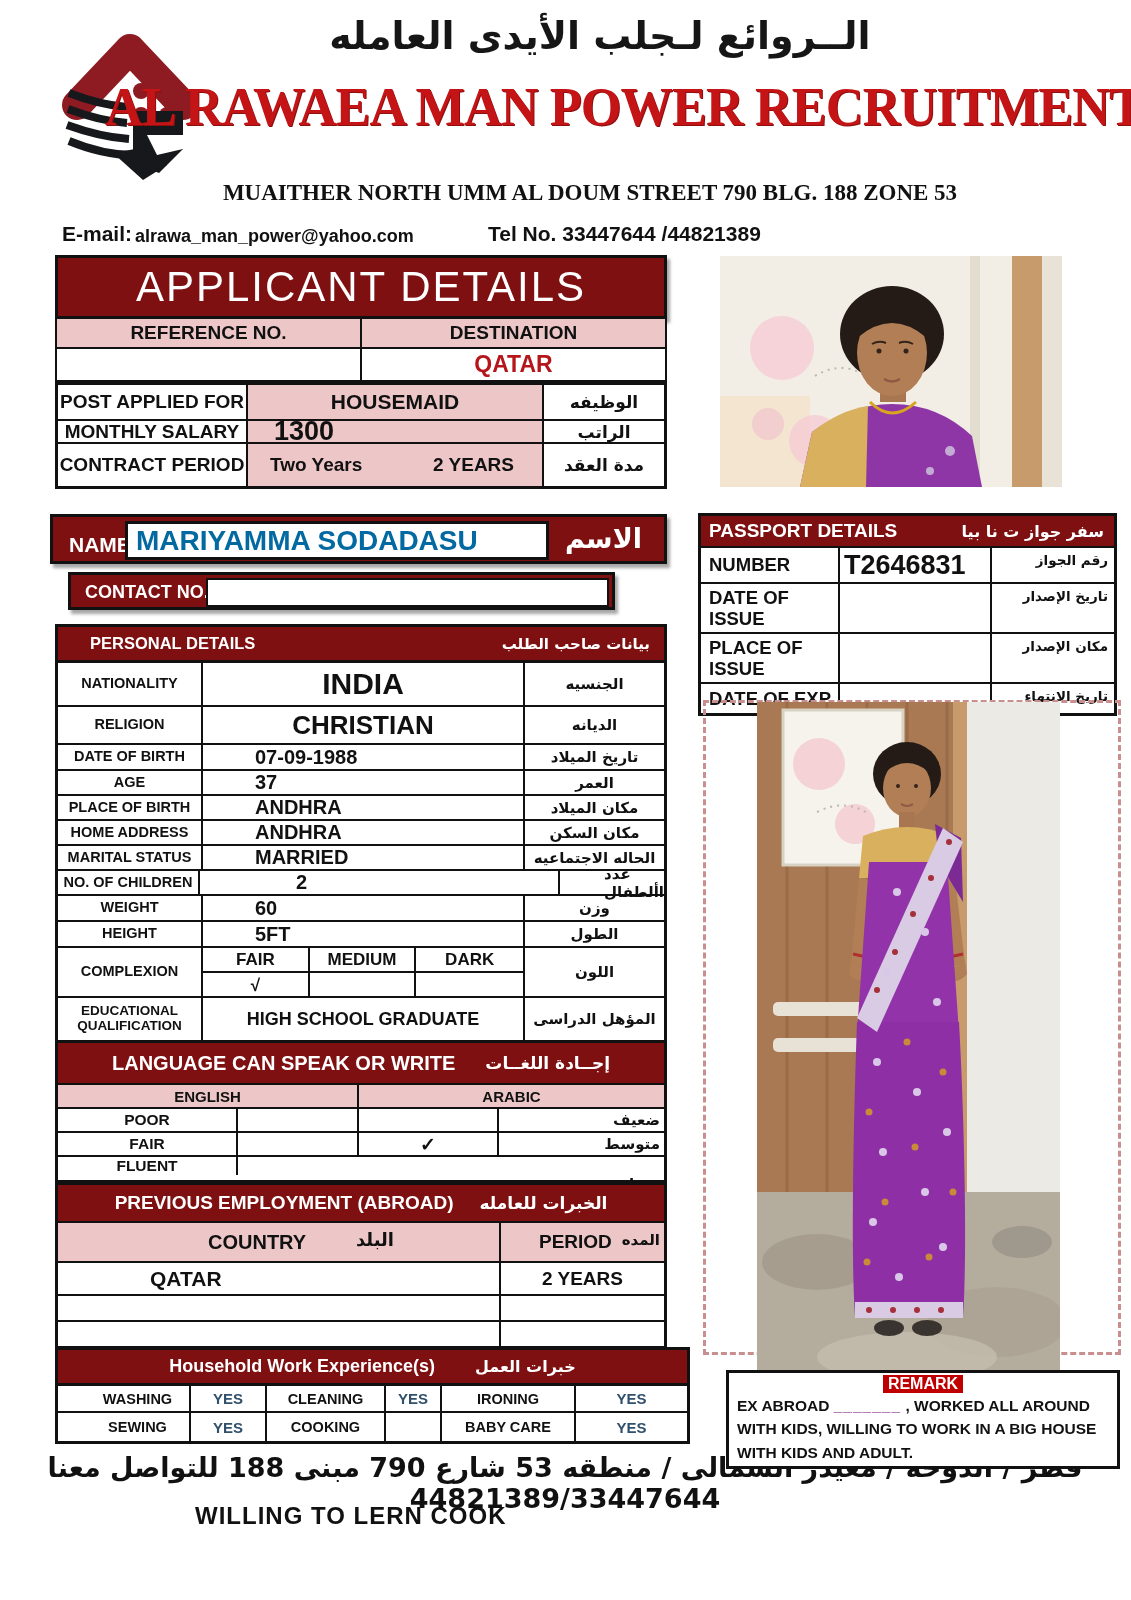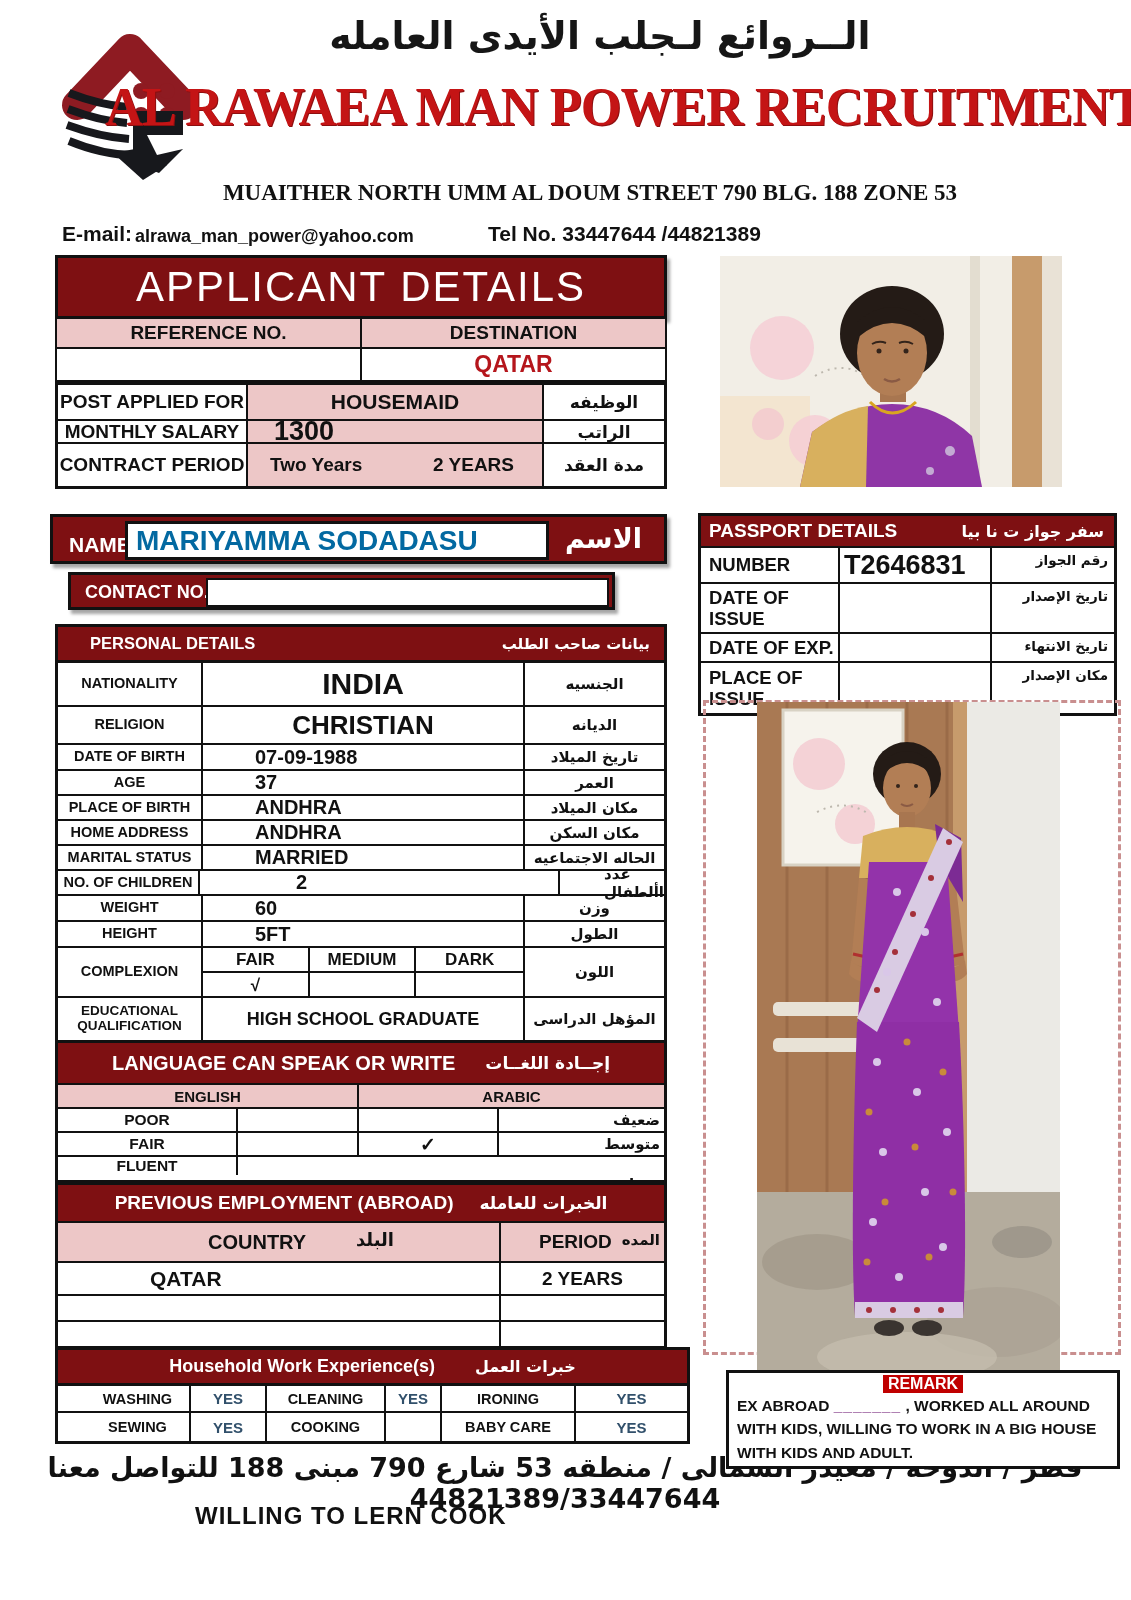--- a/index.html
+++ b/index.html
@@ -432,29 +432,29 @@
     <div class="pp-row h36">
       <div class="pp-label">NUMBER</div>
       <div class="pp-value" style="font-size:27px;">T2646831</div>
       <div class="pp-arabic ar">رقم الجواز</div>
     </div>
     <div class="pp-row h50">
       <div class="pp-label">DATE OF ISSUE</div>
       <div class="pp-value"></div>
       <div class="pp-arabic ar">تاريخ الإصدار</div>
     </div>
+    <div class="pp-row h50">
+      <div class="pp-label">PLACE OF ISSUE</div>
+      <div class="pp-value"></div>
+      <div class="pp-arabic ar">مكان الإصدار</div>
+    </div>
     <div class="pp-row h29">
       <div class="pp-label">DATE OF EXP.</div>
       <div class="pp-value"></div>
       <div class="pp-arabic ar">تاريخ الانتهاء</div>
-    </div>
-    <div class="pp-row h50">
-      <div class="pp-label">PLACE OF ISSUE</div>
-      <div class="pp-value"></div>
-      <div class="pp-arabic ar">مكان الإصدار</div>
     </div>
   </div>
 
   <div class="abs dashed-box"></div>
 
   <div class="abs full-photo">
     <svg viewBox="0 0 303 680" width="303" height="680" preserveAspectRatio="none">
       <rect width="303" height="680" fill="#EBEAE5"></rect>
       <rect x="0" y="0" width="208" height="500" fill="#A97953"></rect>
       <g stroke="#8D5F3E" stroke-width="3" opacity="0.5">

